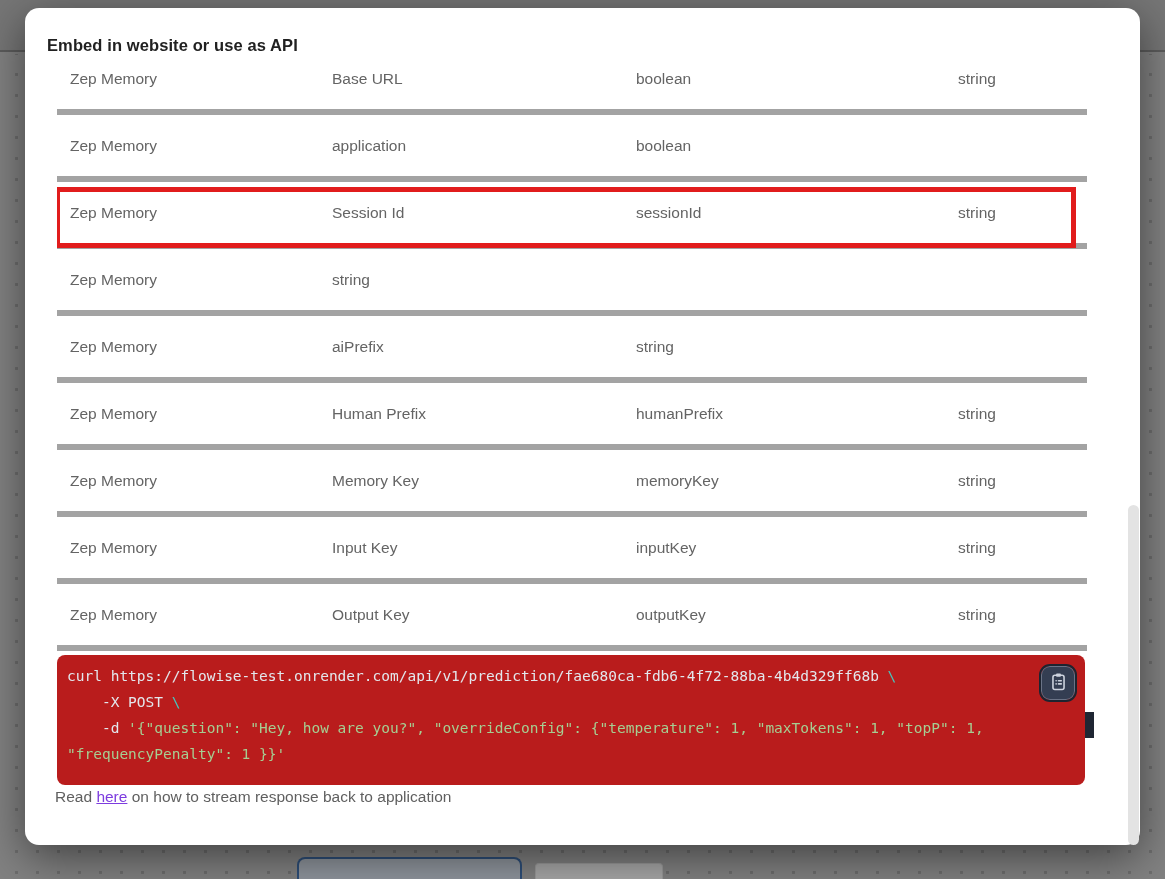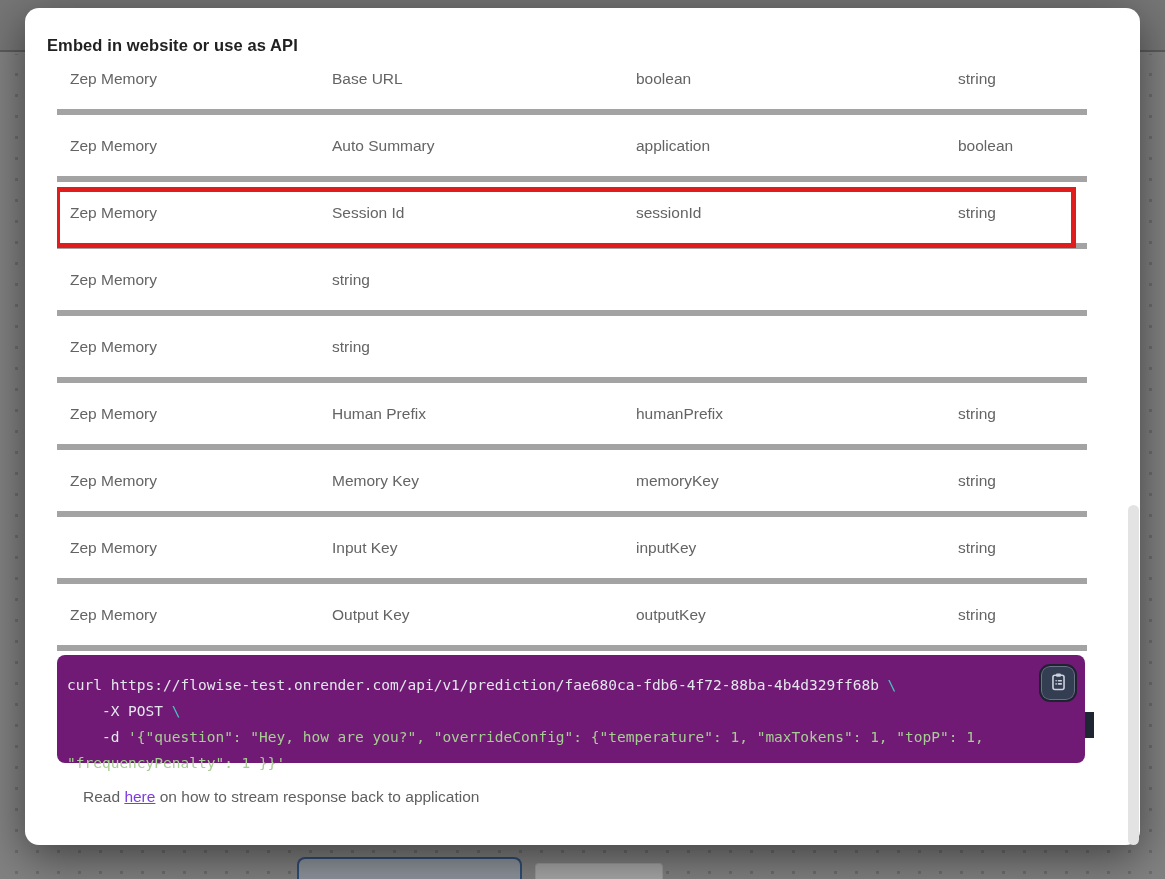--- a/index.html
+++ b/index.html
@@ -24,35 +24,35 @@
   
   .table-viewport { position:absolute; left:32px; top:64px; width:1030px; height:587px; overflow:hidden; }
   .trow { position:relative; display:grid; grid-template-columns:262px 304px 322px 1fr;
     height:67px; align-items:center; padding-left:13px; border-bottom:6px solid #a3a3a3; }
   .trow.first { height:67px; margin-top:-24px; }
   .tcell { font-size:15.5px; color:#646464; padding-right:8px; white-space:nowrap; }
   .row-highlight { position:absolute; left:-2px; top:5px; width:1021px; height:61px;
     border:5px solid #e11c1c; pointer-events:none; }
 
   
-  .code-block { position:absolute; left:32px; top:647px; width:1028px; height:108px;
-    background:#701a75; border-radius:8px; padding:17px 10px; }
+  .code-block { position:absolute; left:32px; top:647px; width:1028px; height:130px;
+    background:#b91c1c; border-radius:8px; padding:8px 10px; }
   .curl-code { font-family:"DejaVu Sans Mono", monospace; font-size:14.5px; line-height:26px;
     color:#e3e7ec; white-space:pre; }
   .code-line { height:26px; }
   .curl-code .plain { color:#e3e7ec; }
   .curl-code .teal  { color:#46c6bd; }
   .curl-code .green { color:#a6ce92; }
   .code-notch { position:absolute; right:-9px; top:57px; width:9px; height:26px; background:#1f2633; }
   .copy-btn { position:absolute; right:10px; top:11px; width:34px; height:34px;
     background:#343e52; border:1px solid #6a7386; border-radius:9px; outline:2px solid #1d2430;
     display:flex; align-items:center; justify-content:center; cursor:pointer; }
 
   
-  .read-line { position:absolute; left:30px; top:780px; font-size:15.5px; color:#5f5f5f;margin-left:28px; }
+  .read-line { position:absolute; left:30px; top:780px; font-size:15.5px; color:#5f5f5f; }
   .read-link { color:#7d3cdf; text-decoration:underline; cursor:pointer; }
 
   
   .scroll-thumb { position:absolute; right:1px; top:497px; width:11px; height:340px;
     background:#e3e3e3; border-radius:6px; }
 </style>
 </head>
 <body>
 
 <div class="backdrop">
@@ -68,37 +68,37 @@
   <div class="table-viewport">
     <div>
         <div class="trow first">
           <div class="tcell">Zep Memory</div>
           <div class="tcell">Base URL</div>
           <div class="tcell">boolean</div>
           <div class="tcell">string</div>
         </div>
         <div class="trow">
           <div class="tcell">Zep Memory</div>
-          <div class="tcell">Auto Summary</div>
           <div class="tcell">application</div>
           <div class="tcell">boolean</div>
         </div>
         <div class="trow">
           <div class="tcell">Zep Memory</div>
           <div class="tcell">Session Id</div>
           <div class="tcell">sessionId</div>
           <div class="tcell">string</div>
           <div class="row-highlight" style="border-color: rgb(225, 28, 28);"></div>
         </div>
         <div class="trow">
           <div class="tcell">Zep Memory</div>
           <div class="tcell">string</div>
         </div>
         <div class="trow">
           <div class="tcell">Zep Memory</div>
+          <div class="tcell">aiPrefix</div>
           <div class="tcell">string</div>
         </div>
         <div class="trow">
           <div class="tcell">Zep Memory</div>
           <div class="tcell">Human Prefix</div>
           <div class="tcell">humanPrefix</div>
           <div class="tcell">string</div>
         </div>
         <div class="trow">
           <div class="tcell">Zep Memory</div>

